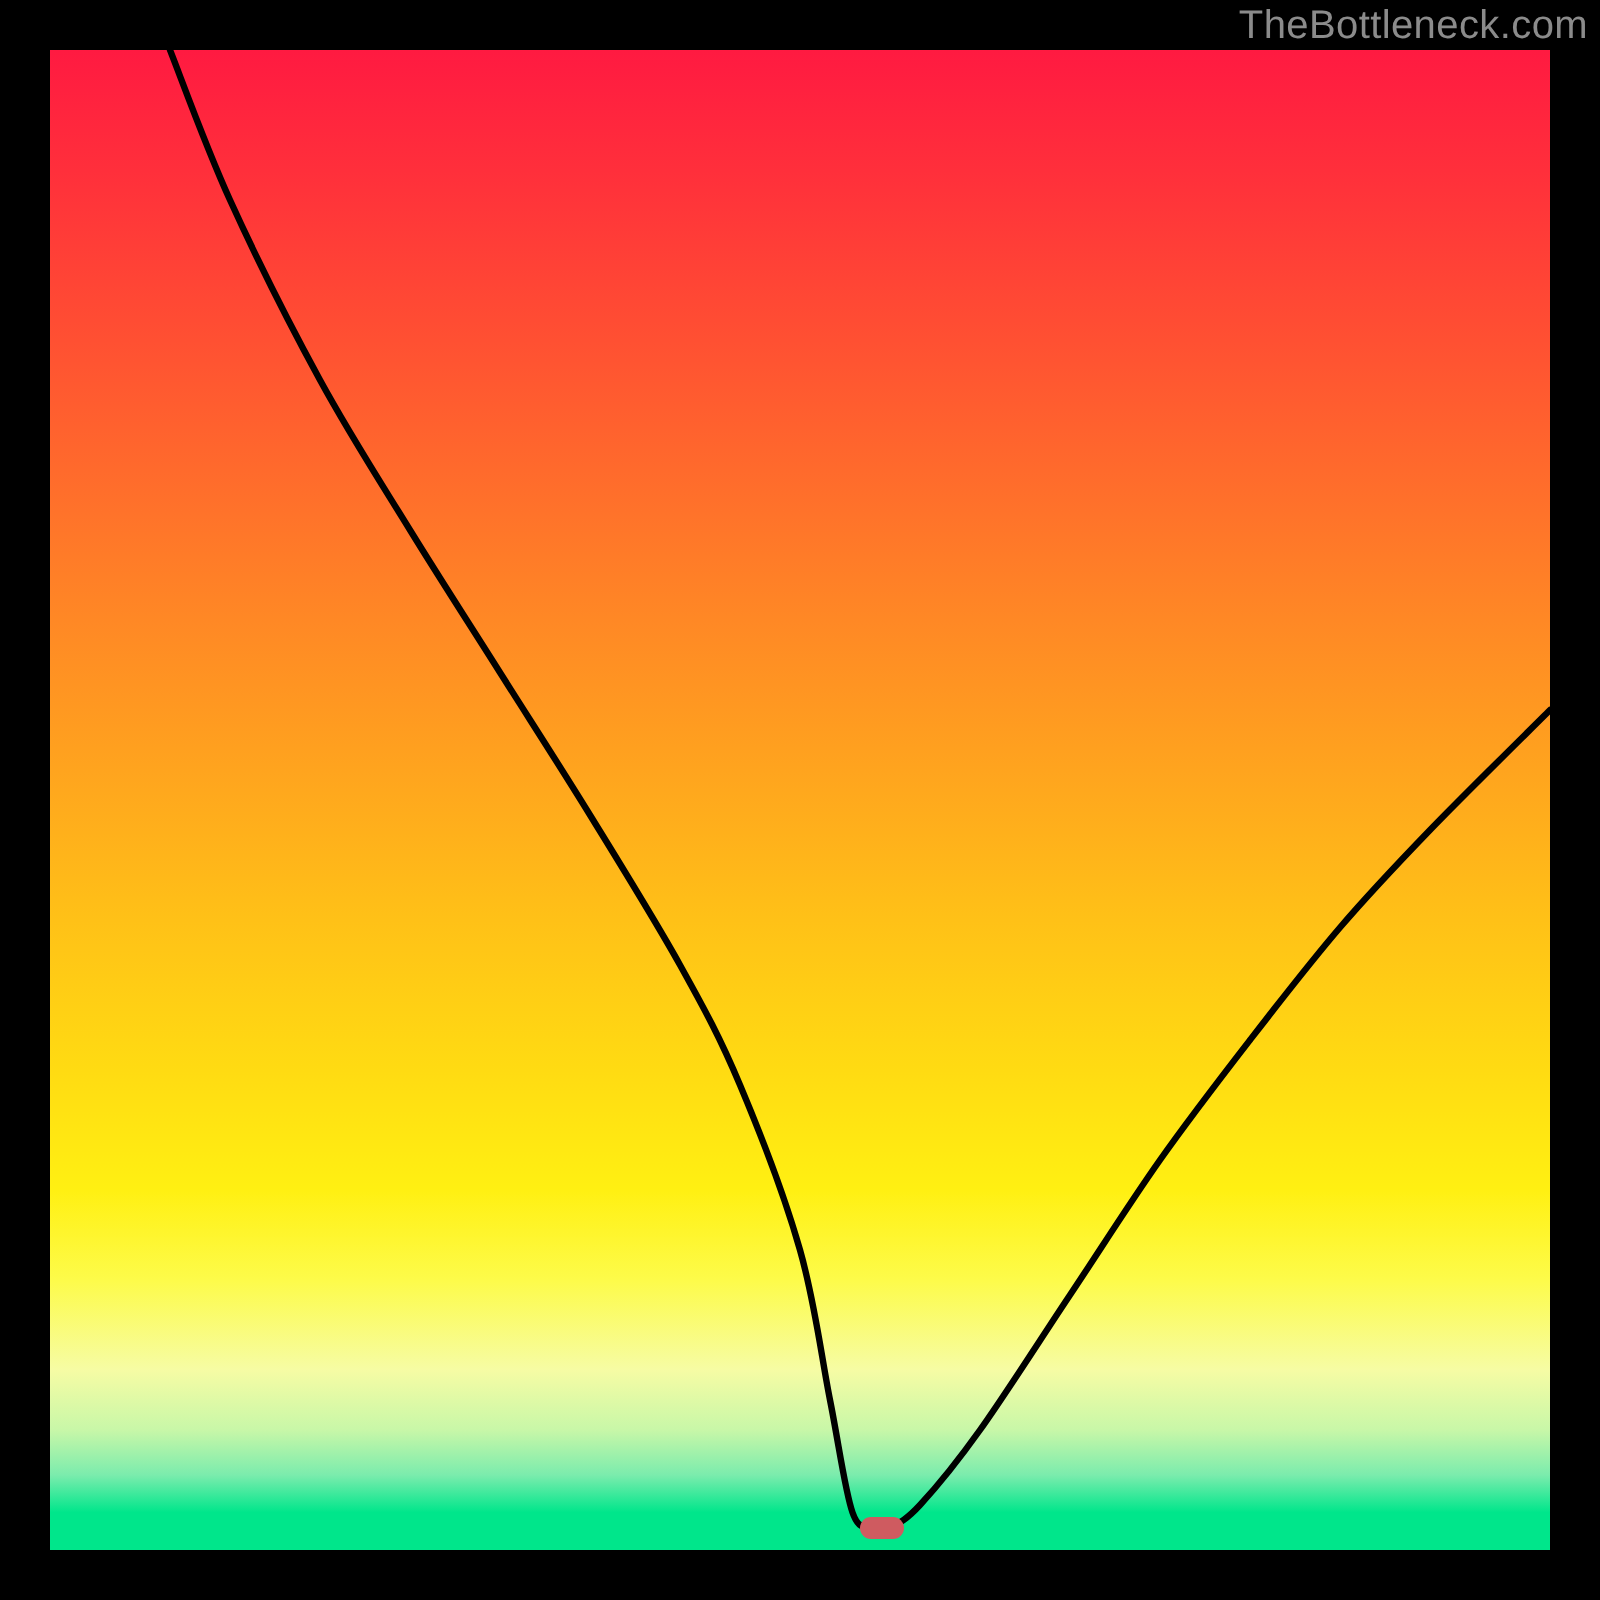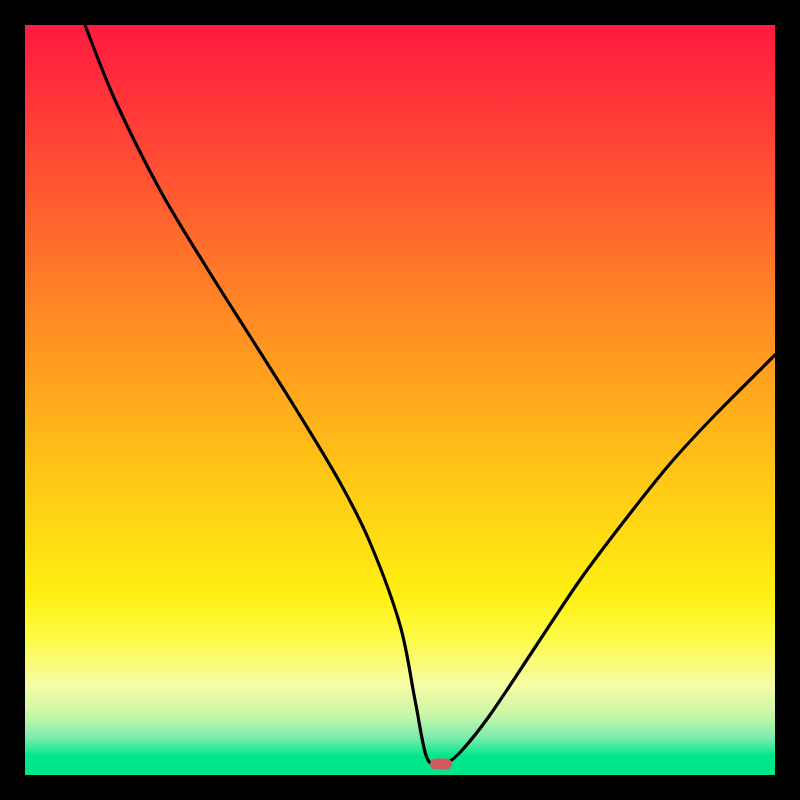--- a/index.html
+++ b/index.html
@@ -70,13 +70,14 @@
 <body>
 <div class="frame">
 
   <div class="plot-area">
     <svg class="curve-svg" viewBox="0 0 750 750" preserveAspectRatio="none">
       <path id="curve-path" d="M 60.00 0.00 C 65.00 12.50, 77.50 47.50, 90.00 75.00 C 102.50 102.50, 120.00 137.50, 135.00 165.00 C 150.00 192.50, 165.00 215.62, 180.00 240.00 C 195.00 264.37, 210.00 287.50, 225.00 311.25 C 240.00 335.00, 255.00 358.13, 270.00 382.50 C 285.00 406.88, 302.50 435.00, 315.00 457.50 C 327.50 480.00, 335.00 493.75, 345.00 517.50 C 355.00 541.25, 367.50 573.75, 375.00 600.00 C 382.50 626.25, 385.63 653.13, 390.00 675.00 C 394.38 696.88, 397.50 720.63, 401.25 731.25 C 405.00 741.88, 409.38 737.50, 412.50 738.75 C 415.63 740.00, 416.25 740.63, 420.00 738.75 C 423.75 736.88, 427.50 735.63, 435.00 727.50 C 442.50 719.38, 452.50 707.50, 465.00 690.00 C 477.50 672.50, 495.00 645.00, 510.00 622.50 C 525.00 600.00, 540.00 576.25, 555.00 555.00 C 570.00 533.75, 585.00 514.38, 600.00 495.00 C 615.00 475.63, 630.00 456.25, 645.00 438.75 C 660.00 421.25, 672.50 408.13, 690.00 390.00 C 707.50 371.88, 740.00 340.00, 750.00 330.00" fill="none" stroke="#000" stroke-width="3.2" stroke-linecap="round" stroke-linejoin="round"></path>
     </svg>
     <div class="marker" id="min-marker" style="left: 416.25px; top: 738.75px;"></div>
   </div>
 
+  <div class="watermark">TheBottleneck.com</div>
 </div>
 
 </body></html>

